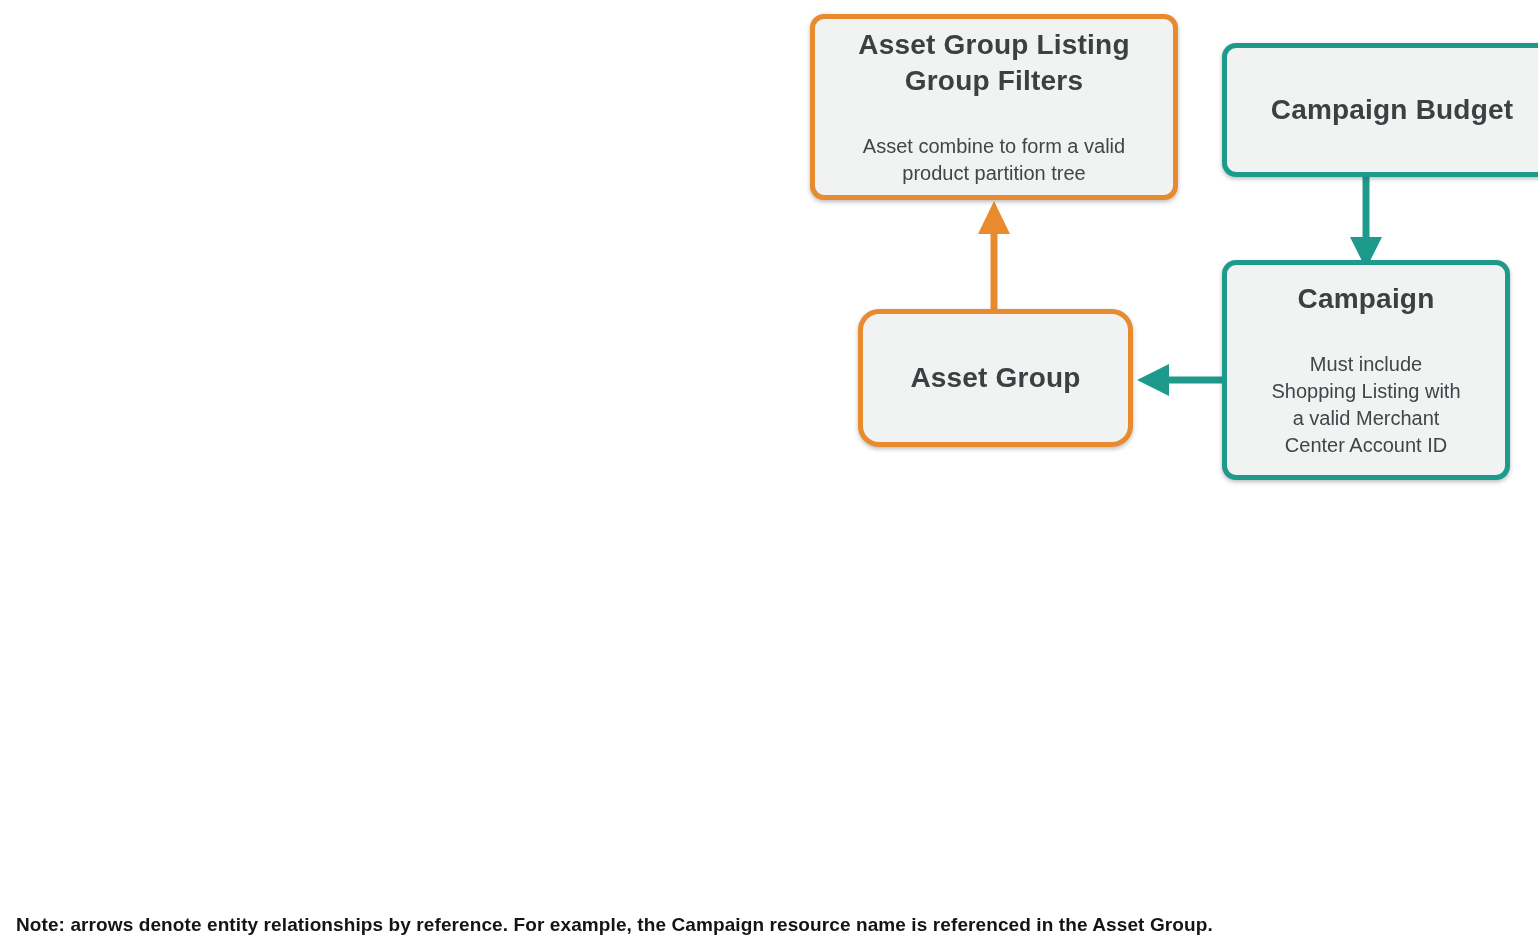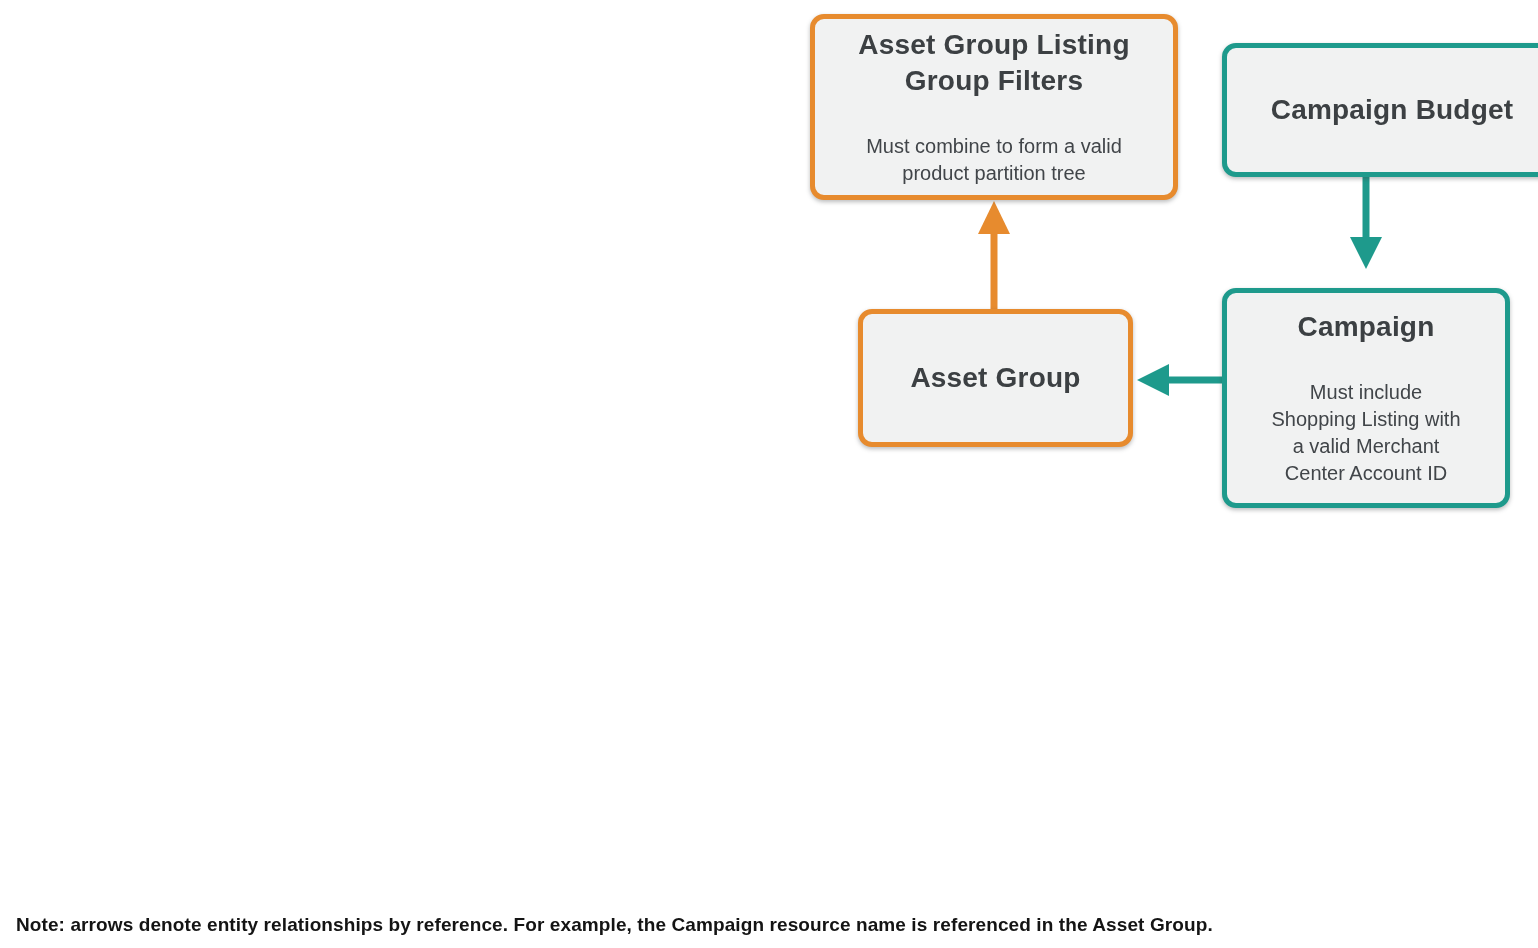--- a/index.html
+++ b/index.html
@@ -59,24 +59,24 @@
     color: var(--subtext, #414549);
     margin-top: 7px;
   }
 
   #box-listing-filters { left: 810px; top: 14px;  width: 368px; height: 186px; padding: 0 20px; }
   #box-listing-filters .box-title    { max-width: 312px; }
   #box-listing-filters .box-subtitle { max-width: 312px; }
 
   #box-campaign-budget { left: 1222px; top: 43px;  width: 340px; height: 134px; padding: 0 28px; }
 
-  #box-campaign        { left: 1222px; top: 288px; width: 288px; height: 220px; padding: 0 16px; }
+  #box-campaign        { left: 1222px; top: 260px; width: 288px; height: 220px; padding: 0 16px; }
   #box-campaign .box-subtitle { max-width: 198px; }
 
-  #box-asset-group     { left: 858px;  top: 309px; width: 275px; height: 138px; padding: 11px 16px; }
+  #box-asset-group     { left: 858px;  top: 309px; width: 275px; height: 138px; padding: 11px 16px; border-radius: 21px; }
 
   .note {
     position: absolute;
     left: 16px;
     top: 914px;
     font-size: 19px;
     font-weight: 700;
     color: var(--note-text, #141414);
     white-space: nowrap;
     letter-spacing: 0.1px;
@@ -97,21 +97,21 @@
       <polygon class="arrow-head-teal" points="1366,269 1350,237 1382,237"></polygon>
     </g>
     <g>
       <line class="arrow-shaft-teal" x1="1222" y1="380" x2="1167" y2="380"></line>
       <polygon class="arrow-head-teal" points="1137,380 1169,364 1169,396"></polygon>
     </g>
   </svg>
 
   <div class="box orange" id="box-listing-filters">
     <div class="box-title">Asset Group Listing Group Filters</div>
-    <div class="box-subtitle">Must combine to form a valid product partition tree</div>
+    <div class="box-subtitle">Asset combine to form a valid product partition tree</div>
   </div>
 
   <div class="box teal" id="box-campaign-budget">
     <div class="box-title">Campaign Budget</div>
   </div>
 
   <div class="box teal" id="box-campaign">
     <div class="box-title">Campaign</div>
     <div class="box-subtitle">Must include Shopping Listing with a valid Merchant Center Account ID</div>
   </div>

